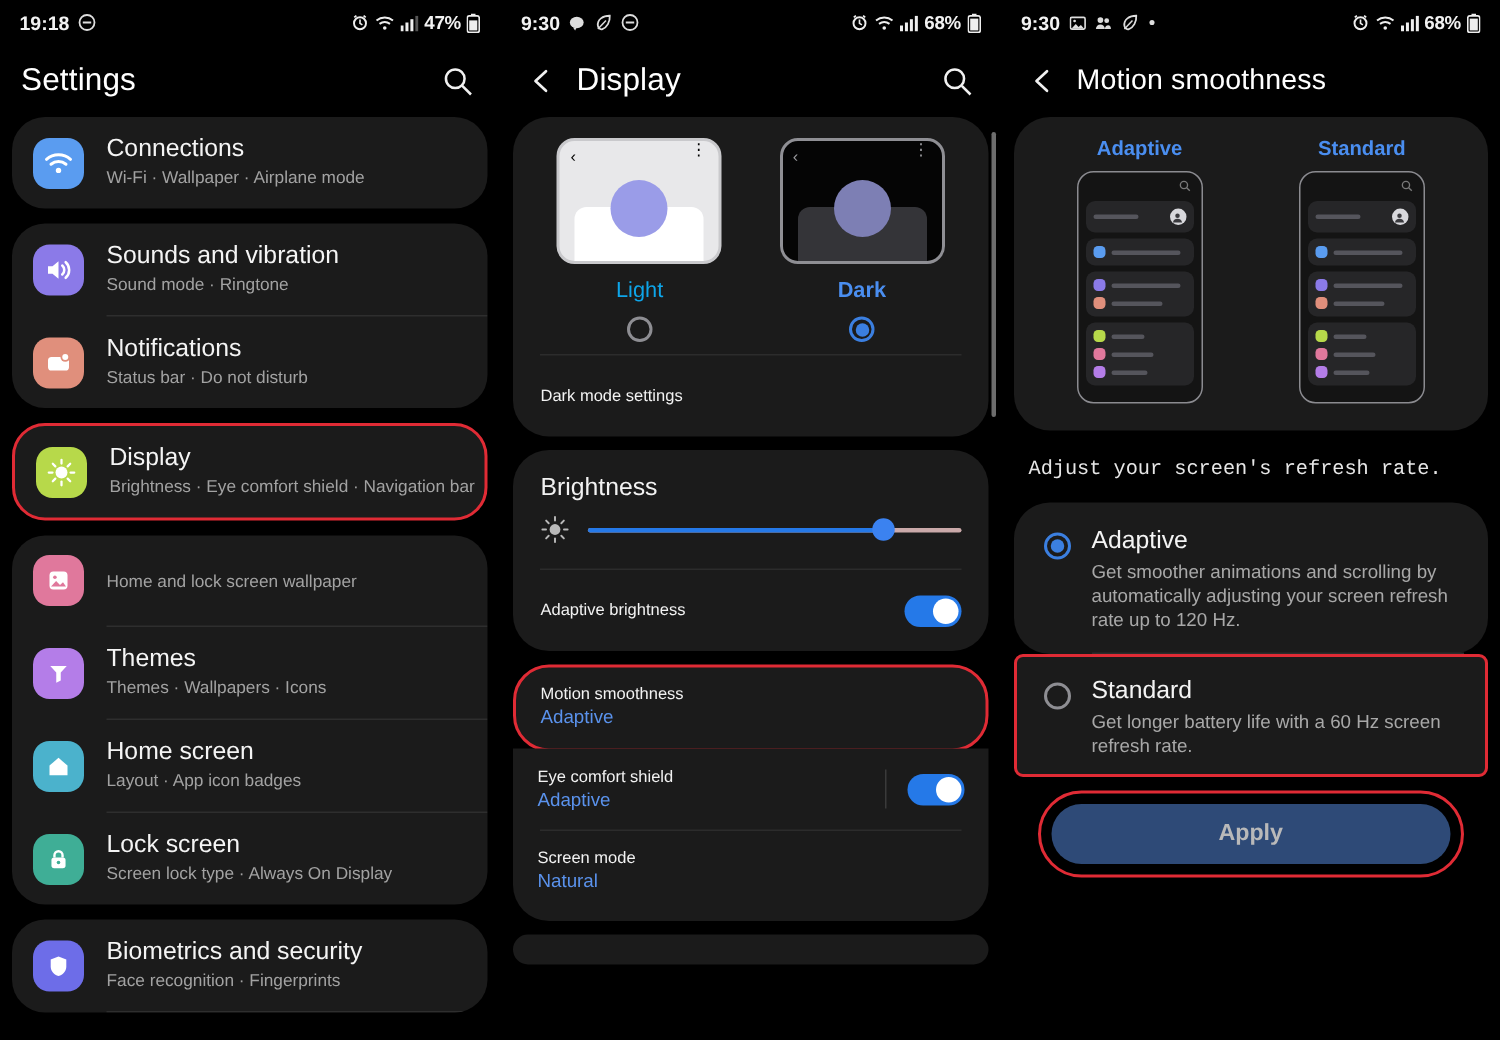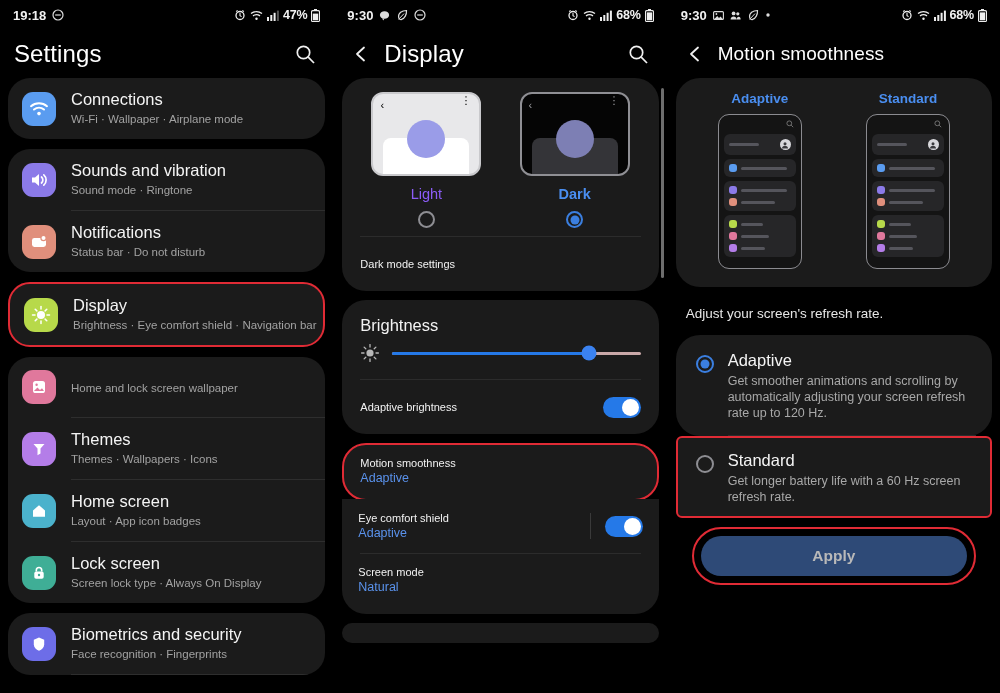--- a/index.html
+++ b/index.html
@@ -2,37 +2,37 @@
 <html><head>
 <meta charset="utf-8">
 <style>
   * { box-sizing: border-box; margin: 0; padding: 0; }
   html, body {
     width: 1000px; height: 693px;
     background: #000;
     font-family: "Liberation Sans", sans-serif;
     overflow: hidden;
   }
-  .screens { display: flex; width: 1000px; height: 693px; justify-content: flex-end; }
+  .screens { display: flex; width: 1000px; height: 693px; }
   .screen { width: 333.33px; height: 693px; background: #000; position: relative; overflow: hidden; }
   .screen + .screen { border-left: 1px solid #000; }
 
   
   .statusbar {
     height: 30px; display: flex; align-items: center;
     padding: 0 13px; color: #f2f2f2; font-size: 13px; font-weight: 600;
   }
   .sb-left { display: flex; align-items: center; gap: 6px; }
   .sb-right { margin-left: auto; display: flex; align-items: center; gap: 4px; font-size: 12.5px; }
   .sb-ico { display: inline-flex; align-items: center; }
   .sb-pct { font-size: 12.5px; font-weight: 600; letter-spacing: -.2px; }
 
   
   .appbar { height: 48px; display: flex; align-items: center; padding: 0 14px; color: #fff; }
-  .appbar .title { font-size: 24px; font-weight: 400; letter-spacing: .1px; }
+  .appbar .title { font-size: 21px; font-weight: 400; letter-spacing: .1px; }
   .appbar .title.small { font-size: 19px; }
   .back { width: 26px; height: 26px; display: flex; align-items: center; justify-content: center; margin-right: 10px; }
   .spacer { flex: 1; }
   .searchbtn { width: 28px; height: 28px; display: flex; align-items: center; justify-content: center; }
 
   
   .list { padding: 0 8px; }
   .card { background: #1b1b1b; border-radius: 22px; margin-bottom: 10px; overflow: hidden; position: relative; }
   .card.hl { border: 2px solid #e02b35; background: #1b1b1b; }
   .row { display: flex; align-items: center; padding: 11px 14px; min-height: 60px; position: relative; }
@@ -52,21 +52,21 @@
   .thumb.light { background: #e8e8ea; border: 2px solid #c9c9cc; }
   .thumb.dark { background: #050505; border: 2px solid #8f8f94; }
   .thumb .mini-back { position: absolute; left: 7px; top: 5px; font-size: 11px; }
   .thumb .mini-dots { position: absolute; right: 8px; top: 5px; line-height: 3px; font-size: 11px; }
   .thumb .sheet { position: absolute; left: 10px; right: 10px; bottom: 0; height: 36px; border-radius: 8px 8px 0 0; }
   .thumb.light .sheet { background: #fff; }
   .thumb.dark .sheet { background: #343438; }
   .thumb .circ { position: absolute; left: 50%; top: 32%; transform: translateX(-50%); width: 38px; height: 38px; border-radius: 50%; }
   .thumb.light .circ { background: #9a9ce8; }
   .thumb.dark  .circ { background: #7d7fb4; }
-  .theme-label { font-size: 14.5px; margin-top: 10px; color: #8b5cf6; }
+  .theme-label { font-size: 14.5px; margin-top: 10px; color: #0ea5e9; }
   .theme-label.sel { color: #4a8ef0; font-weight: bold; }
   .radio-row { margin-top: 9px; display: flex; justify-content: center; }
   .radio { width: 17px; height: 17px; border-radius: 50%; border: 2px solid #8e8e93; }
   .radio.on { border-color: #3b7fe0; position: relative; }
   .radio.on::after { content: ""; position: absolute; left: 50%; top: 50%; transform: translate(-50%,-50%);
                      width: 9px; height: 9px; border-radius: 50%; background: #3b7fe0; }
   .mrow { padding: 14px 18px; min-height: 54px; display: flex; align-items: center; }
   .mrow .mtitle { font-size: 11px; color: #f2f2f2; }
   .mrow .msub { font-size: 12.5px; color: #5a92ec; margin-top: 2px; }
   .mdiv { height: 1px; background: #2c2c2c; margin: 0 18px; }
@@ -90,21 +90,21 @@
   .phone { width: 84px; height: 155px; border: 1.5px solid #8b8b90; border-radius: 11px;
            margin: 0 auto; background: #141414; padding: 5px 5px; position: relative; }
   .phone .psearch { position: absolute; right: 7px; top: 5px; opacity: .55; }
   .pgroup { background: #262628; border-radius: 6px; margin-top: 4px; padding: 3px 4px; }
   .pgroup.first { margin-top: 14px; }
   .prow { display: flex; align-items: center; gap: 4px; padding: 2px 1px; }
   .pdot { width: 8px; height: 8px; border-radius: 3px; flex: 0 0 8px; }
   .pline { height: 3px; border-radius: 2px; background: #55555c; flex: 1; max-width: 46px; }
   .pavatar { width: 11px; height: 11px; border-radius: 50%; background: #d8d8dc; margin-left: auto; flex: 0 0 11px;
              display: flex; align-items: center; justify-content: center; }
-  .hint { font-size: 13.5px; color: #e6e6e6; padding: 10px 18px 14px 18px; }
+  .hint { font-size: 13.5px; color: #e6e6e6; padding: 10px 18px 14px 18px; font-family: Liberation Mono, monospace; }
   .orow { display: flex; align-items: flex-start; padding: 14px 16px; }
   .oradio { width: 18px; height: 18px; border-radius: 50%; border: 2px solid #8e8e93; flex: 0 0 18px; margin: 6px 14px 0 4px; }
   .oradio.on { border-color: #3b7fe0; position: relative; }
   .oradio.on::after { content: ""; position: absolute; left: 50%; top: 50%; transform: translate(-50%,-50%);
                       width: 9px; height: 9px; border-radius: 50%; background: #3b7fe0; }
   .otitle { font-size: 16.5px; color: #f4f4f4; line-height: 22px; }
   .odesc { font-size: 12.5px; color: #a8a8a8; line-height: 16px; margin-top: 2px; }
   .odiv { height: 1px; background: #2c2c2c; margin: 0 16px 0 52px; }
   .applywrap { margin: 8px 24px 0 24px; border: 2px solid #e02b35; border-radius: 34px; padding: 7px; }
   .applybtn { width: 100%; height: 40px; border-radius: 22px; background: #2e4a77;

